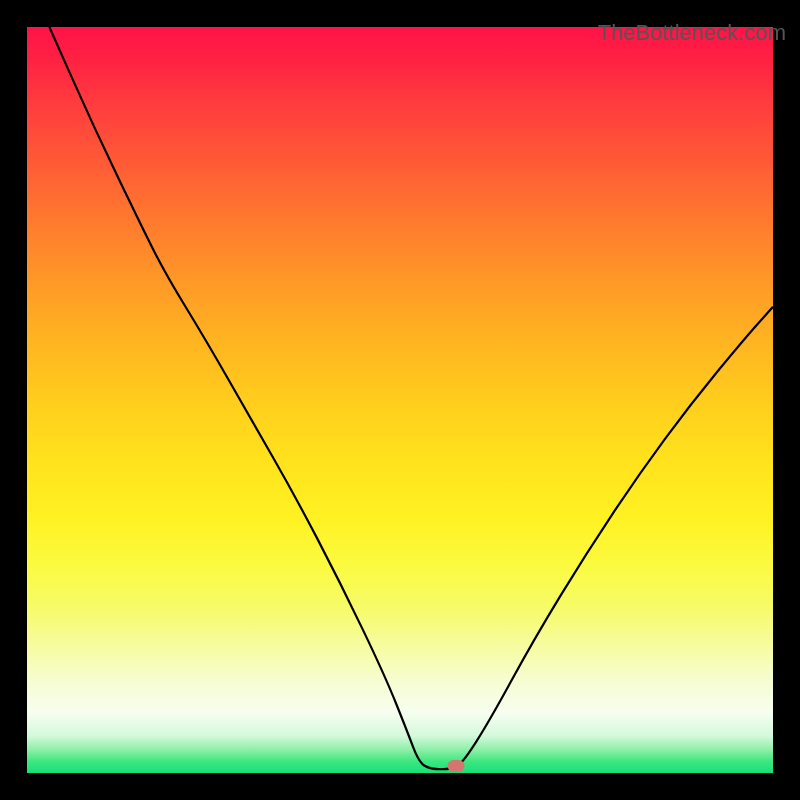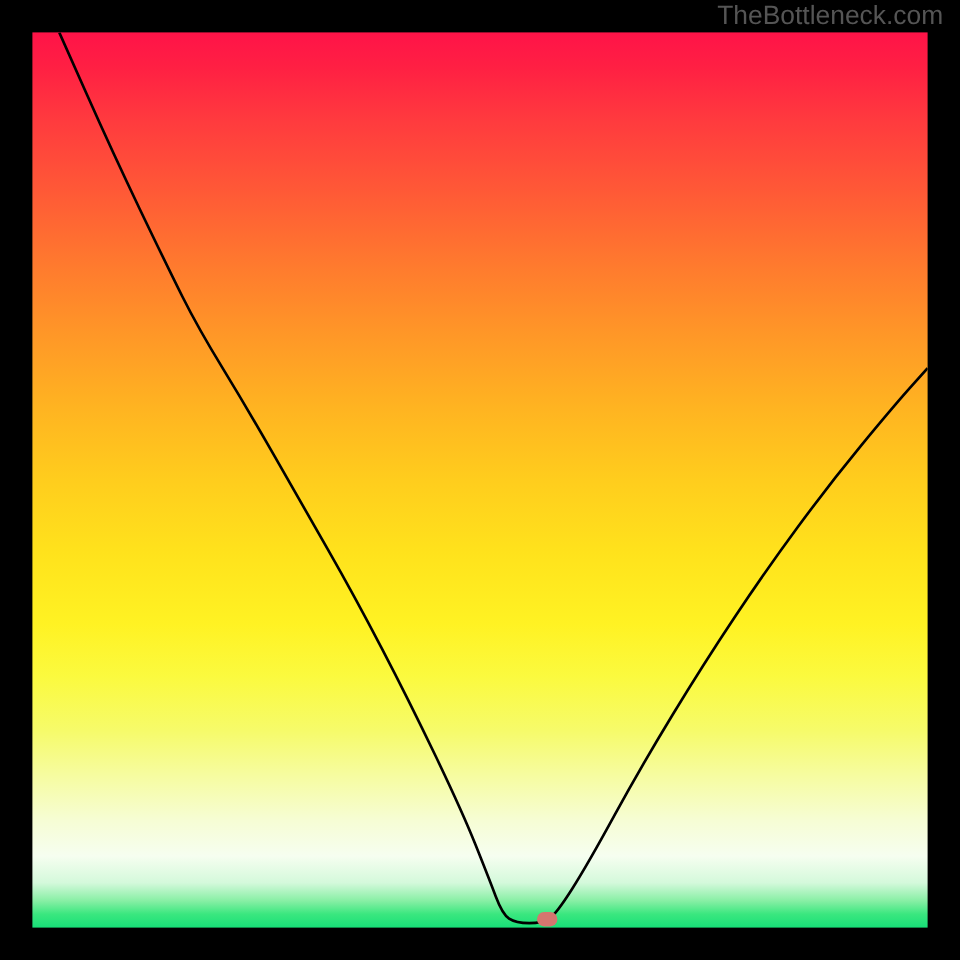--- a/index.html
+++ b/index.html
@@ -6,21 +6,21 @@
   body {
     width: 800px;
     height: 800px;
     background: #000;
     position: relative;
     font-family: Arial, sans-serif;
     overflow: hidden;
   }
   .watermark {
     position: absolute;
-    top: 0;
+    top: 20px;
     right: 14px;
     color: #555;
     font-size: 22px;
     font-weight: 500;
     z-index: 10;
   }
   .plot-area {
     position: absolute;
     left: 27px;
     top: 27px;

